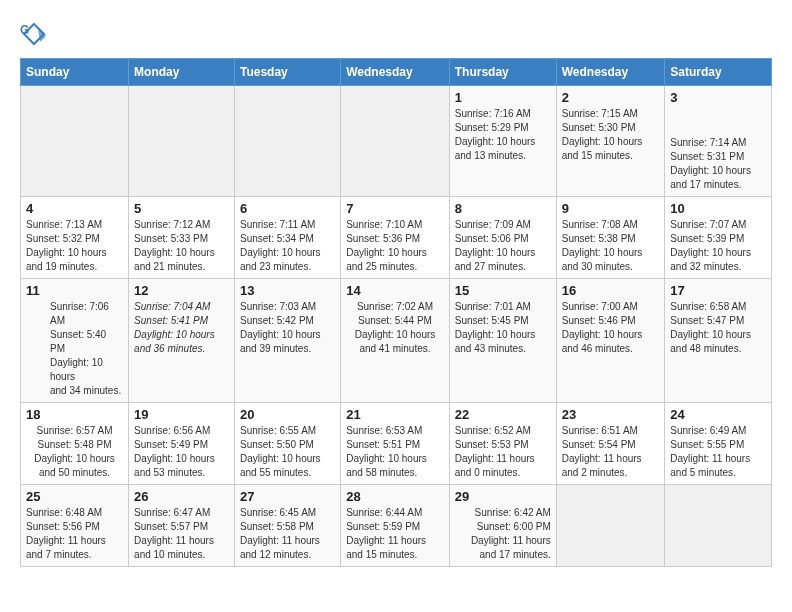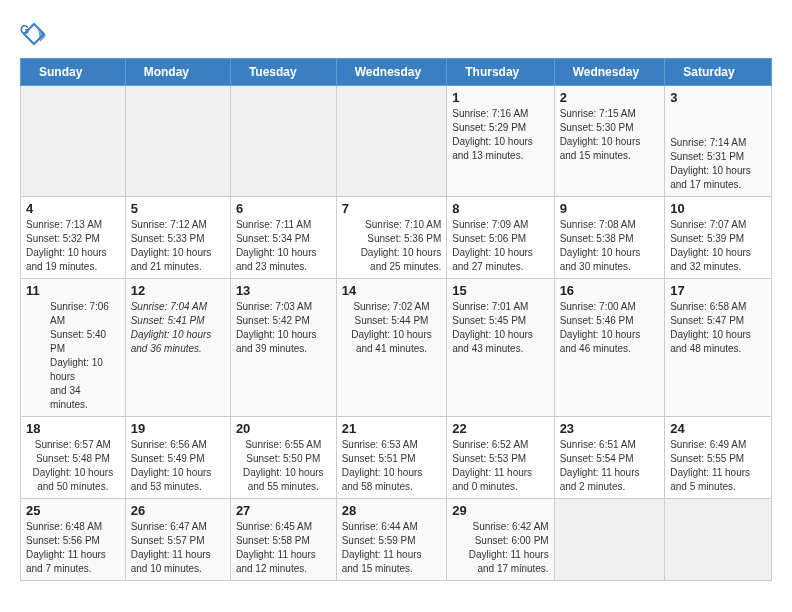--- a/index.html
+++ b/index.html
@@ -56,21 +56,21 @@
       color: #444;
     }
     table {
       width: 100%;
       border-collapse: collapse;
       font-size: 11px;
     }
     thead tr th {
       background-color: #3a7fc1;
       color: #fff;
-      padding: 6px 18px;
+      padding: 6px 5px;
       font-size: 12px;
       font-weight: bold;
       border: 1px solid #5a9fd4;
       text-align: left;
     }
     tbody tr td {
       border: 1px solid #ccc;
       vertical-align: top;
       padding: 4px 5px;
       width: 113px;
@@ -177,21 +177,21 @@
         </td>
         <td>
           <span class="day-num">6</span>
           <div class="day-info" style="white-space: pre-line;">Sunrise: 7:11 AM
 Sunset: 5:34 PM
 Daylight: 10 hours
 and 23 minutes.</div>
         </td>
         <td>
           <span class="day-num">7</span>
-          <div class="day-info" style="white-space: pre-line; text-align: right;">Sunrise: 7:10 AM
+          <div class="day-info" style="white-space: pre-line;">Sunrise: 7:10 AM
 Sunset: 5:36 PM
 Daylight: 10 hours
 and 25 minutes.</div>
         </td>
         <td>
           <span class="day-num">8</span>
           <div class="day-info" style="white-space: pre-line;">Sunrise: 7:09 AM
 Sunset: 5:06 PM
 Daylight: 10 hours
 and 27 minutes.</div>
@@ -272,21 +272,21 @@
         </td>
         <td>
           <span class="day-num">19</span>
           <div class="day-info" style="white-space: pre-line;">Sunrise: 6:56 AM
 Sunset: 5:49 PM
 Daylight: 10 hours
 and 53 minutes.</div>
         </td>
         <td>
           <span class="day-num">20</span>
-          <div class="day-info" style="white-space: pre-line; text-align: center;">Sunrise: 6:55 AM
+          <div class="day-info" style="white-space: pre-line;">Sunrise: 6:55 AM
 Sunset: 5:50 PM
 Daylight: 10 hours
 and 55 minutes.</div>
         </td>
         <td>
           <span class="day-num">21</span>
           <div class="day-info" style="white-space: pre-line;">Sunrise: 6:53 AM
 Sunset: 5:51 PM
 Daylight: 10 hours
 and 58 minutes.</div>

